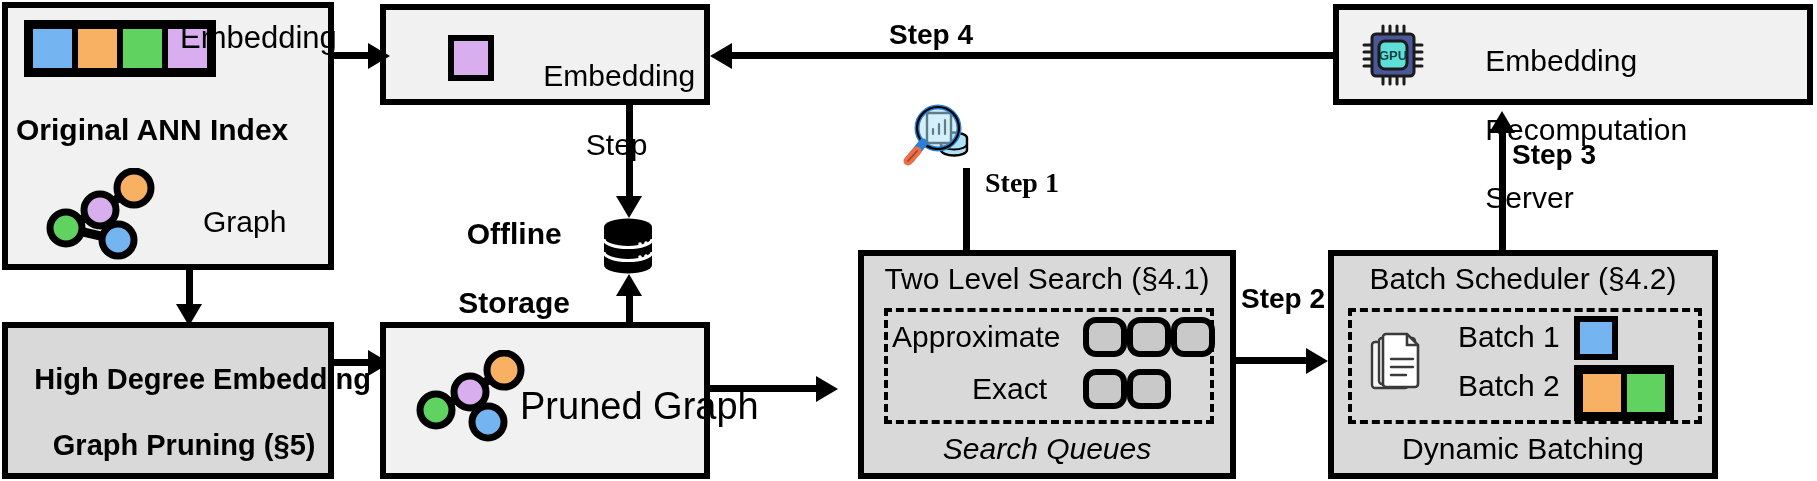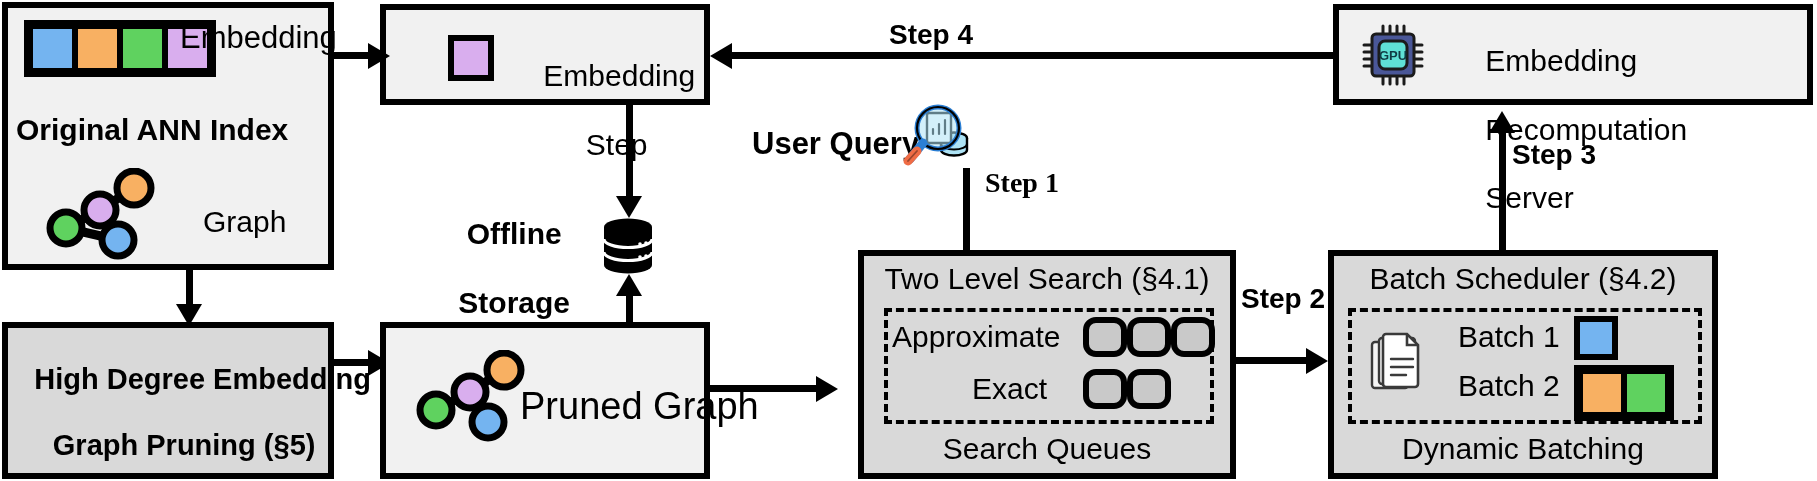--- a/index.html
+++ b/index.html
@@ -132,21 +132,20 @@
       <circle cx="60" cy="42" r="16" fill="#d9aeee" stroke="#000" stroke-width="7"></circle>
       <circle cx="26" cy="60" r="16" fill="#5fd25f" stroke="#000" stroke-width="7"></circle>
       <circle cx="78" cy="72" r="16" fill="#74b4f0" stroke="#000" stroke-width="7"></circle>
     </svg>
   </div>
   <div class="lbl" style="left:520px;top:385px;font-size:38px;">Pruned Graph</div>
 
   <div class="hline" style="left:710px;top:385px;width:110px;"></div>
   <div class="arrow arr-right" style="left:816px;top:376px;"></div>
 
-  <div class="lbl bold" style="left:752px;top:126px;font-size:31px;">User Query</div>
   <div class="icon" style="left:900px;top:104px;">
     <svg width="72" height="70" viewBox="0 0 72 70">
       <g>
         <ellipse cx="54" cy="34" rx="13" ry="5.5" fill="#aee3f5" stroke="#000" stroke-width="2.4"></ellipse>
         <path d="M41 34 v12 a13 5.5 0 0 0 26 0 v-12" fill="#aee3f5" stroke="#000" stroke-width="2.4"></path>
         <path d="M41 40 a13 5.5 0 0 0 26 0" fill="none" stroke="#000" stroke-width="2"></path>
       </g>
       <rect x="27" y="9" width="24" height="30" rx="2" fill="#fff" stroke="#000" stroke-width="2.4"></rect>
       <g stroke="#000" stroke-width="2.2" stroke-linecap="round">
         <line x1="33" y1="30" x2="33" y2="25"></line>
@@ -172,21 +171,21 @@
 
   <div class="lbl" style="left:892px;top:320px;font-size:30px;">Approximate</div>
   <div class="slot" style="left:1083px;top:317px;width:44px;height:40px;"></div>
   <div class="slot" style="left:1127px;top:317px;width:44px;height:40px;"></div>
   <div class="slot" style="left:1171px;top:317px;width:44px;height:40px;"></div>
 
   <div class="lbl" style="left:972px;top:372px;font-size:30px;">Exact</div>
   <div class="slot" style="left:1083px;top:369px;width:44px;height:40px;"></div>
   <div class="slot" style="left:1127px;top:369px;width:44px;height:40px;"></div>
 
-  <div class="lbl ctr" style="left:858px;top:432px;width:378px;font-size:30px;">Search Queues</div>
+  <div class="lbl ctr" style="left:858px;top:432px;width:378px;font-size:30px;font-style:italic;">Search Queues</div>
 
   <div class="hline" style="left:1236px;top:357px;width:75px;"></div>
   <div class="arrow arr-right" style="left:1306px;top:348px;"></div>
   <div class="lbl bold" style="left:1241px;top:283px;font-size:28px;">Step 2</div>
 
   <div class="box grey" style="left:1328px;top:250px;width:390px;height:229px;"></div>
   <div class="lbl ctr" style="left:1328px;top:262px;width:390px;font-size:30px;">Batch Scheduler (§4.2)</div>
 
   <div class="dashed" style="left:1348px;top:308px;width:354px;height:116px;"></div>
 

